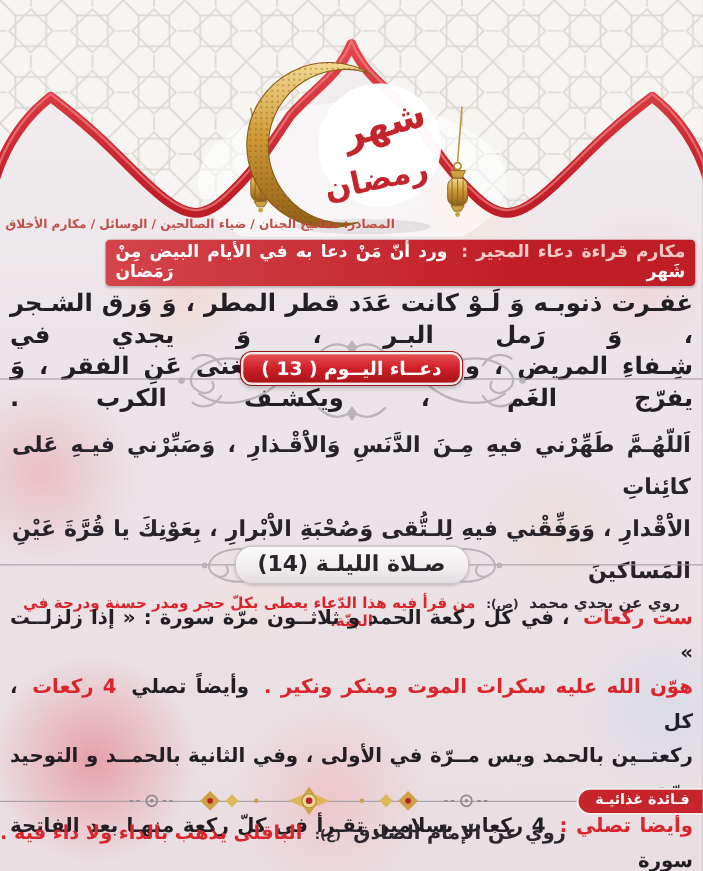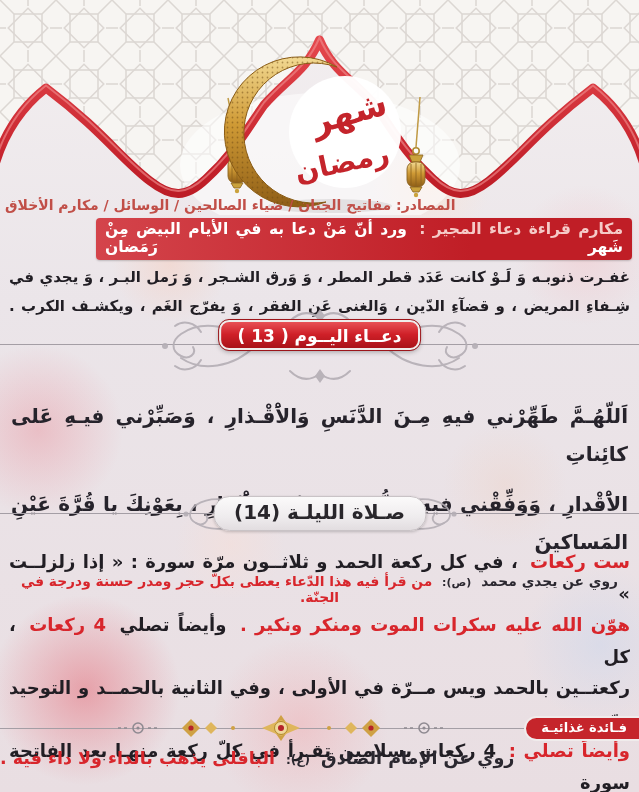--- a/index.html
+++ b/index.html
@@ -14,61 +14,61 @@
       radial-gradient(circle at 600px 645px, rgba(203,214,236,.5), rgba(203,214,236,0) 78px),
       radial-gradient(circle at 300px 725px, rgba(240,168,172,.45), rgba(240,168,172,0) 88px),
       radial-gradient(circle at 505px 485px, rgba(238,210,198,.4), rgba(238,210,198,0) 62px),
       radial-gradient(circle at 170px 265px, rgba(245,205,190,.5), rgba(245,205,190,0) 58px),
       radial-gradient(circle at 430px 185px, rgba(250,226,210,.6), rgba(250,226,210,0) 60px),
       radial-gradient(circle at 230px 545px, rgba(248,222,214,.45), rgba(248,222,214,0) 55px),
       linear-gradient(180deg,#f3eff0 0%, #ebe5e9 38%, #e9dee2 100%);
   }
   .header-svg{position:absolute; top:0; left:0;}
   .sources{
-    position:absolute; top:197px; left:5px; font-size:14px; font-weight:bold;
+    position:absolute; top:197px; left:5px; font-size:11px; font-weight:bold;
     color:#c14f48; white-space:nowrap; direction:rtl;
   }
   
   .jline{
     font-weight:bold; color:#211e24; text-align:justify; text-align-last:justify;
     -webkit-text-align-last:justify;
   }
   .red{color:#d8262c;}
   .mixed span + span{margin-inline-start:5px;}
   
   .intro{position:absolute; top:218px; left:0; right:0;}
   .intro-bar{
     display:block; margin:0 7px 3px 96px; padding:2px 9px 4px;
     background:linear-gradient(90deg,#d4444b,#c01e26 70%);
     border-radius:4px; color:#fff; font-weight:bold; font-size:15.5px;
     text-align:justify; text-align-last:justify; box-shadow:0 1px 2px rgba(0,0,0,.2);
   }
   .intro-bar .hl{color:#f5cbc8;}
-  .intro .jline{font-size:15px; line-height:28.5px; margin:0 9px;}
+  .intro .jline{font-size:22px; line-height:28.5px; margin:0 9px;}
   
   .badge-row{position:absolute; left:0; right:0;}
   .rule{position:absolute; left:0; right:0; height:0; border-top:1.5px solid #a49ea5;}
   .orn{position:absolute; left:50%; transform:translateX(-50%);}
   .day-badge{
     position:absolute; left:50%; transform:translateX(-50%); top:13px;
     background:linear-gradient(180deg,#e85055 0%,#cf2028 48%,#a91218 100%);
     border:2.5px solid #efeceb; outline:1px solid #9c151a; border-radius:10px;
     padding:4px 17px 2px; color:#fff; font-size:17px; font-weight:bold;
     box-shadow:0 2px 5px rgba(0,0,0,.3); white-space:nowrap; z-index:2;
   }
   .night-badge{
     position:absolute; left:50%; transform:translateX(-50%); top:6px;
     background:linear-gradient(180deg,#fbfafa,#efecee 60%,#e2dde0);
     border:1px solid #c9c3c6; border-radius:16px;
     padding:3px 20px 6px; color:#29262b; font-size:20px; font-weight:bold;
     box-shadow:0 1px 3px rgba(0,0,0,.2); white-space:nowrap; z-index:2;
   }
   
   .dua{position:absolute; top:385px; left:0; right:0;}
-  .dua .jline{font-size:20px; line-height:38px; margin:12px 11px; color:#26232b;}
+  .dua .jline{font-size:20px; line-height:38px; margin:0 11px; color:#26232b;}
   .hadith{margin-top:4px; text-align:center; font-size:13.8px; font-weight:bold; color:#2b2830;}
   .hadith .hon{font-size:11px;}
   
   .night{position:absolute; top:546px; left:0; right:0;}
   .night .jline{font-size:18px; line-height:31.5px; margin:0 9px;}
   
   .divider{position:absolute; top:713px; left:0; right:0; height:34px;}
   .benefit-badge{
     position:absolute; right:0; top:3px; background:#c5252b; color:#fff;
     border:2px solid #f0ecec; border-right:none; border-radius:13px 0 0 13px;

